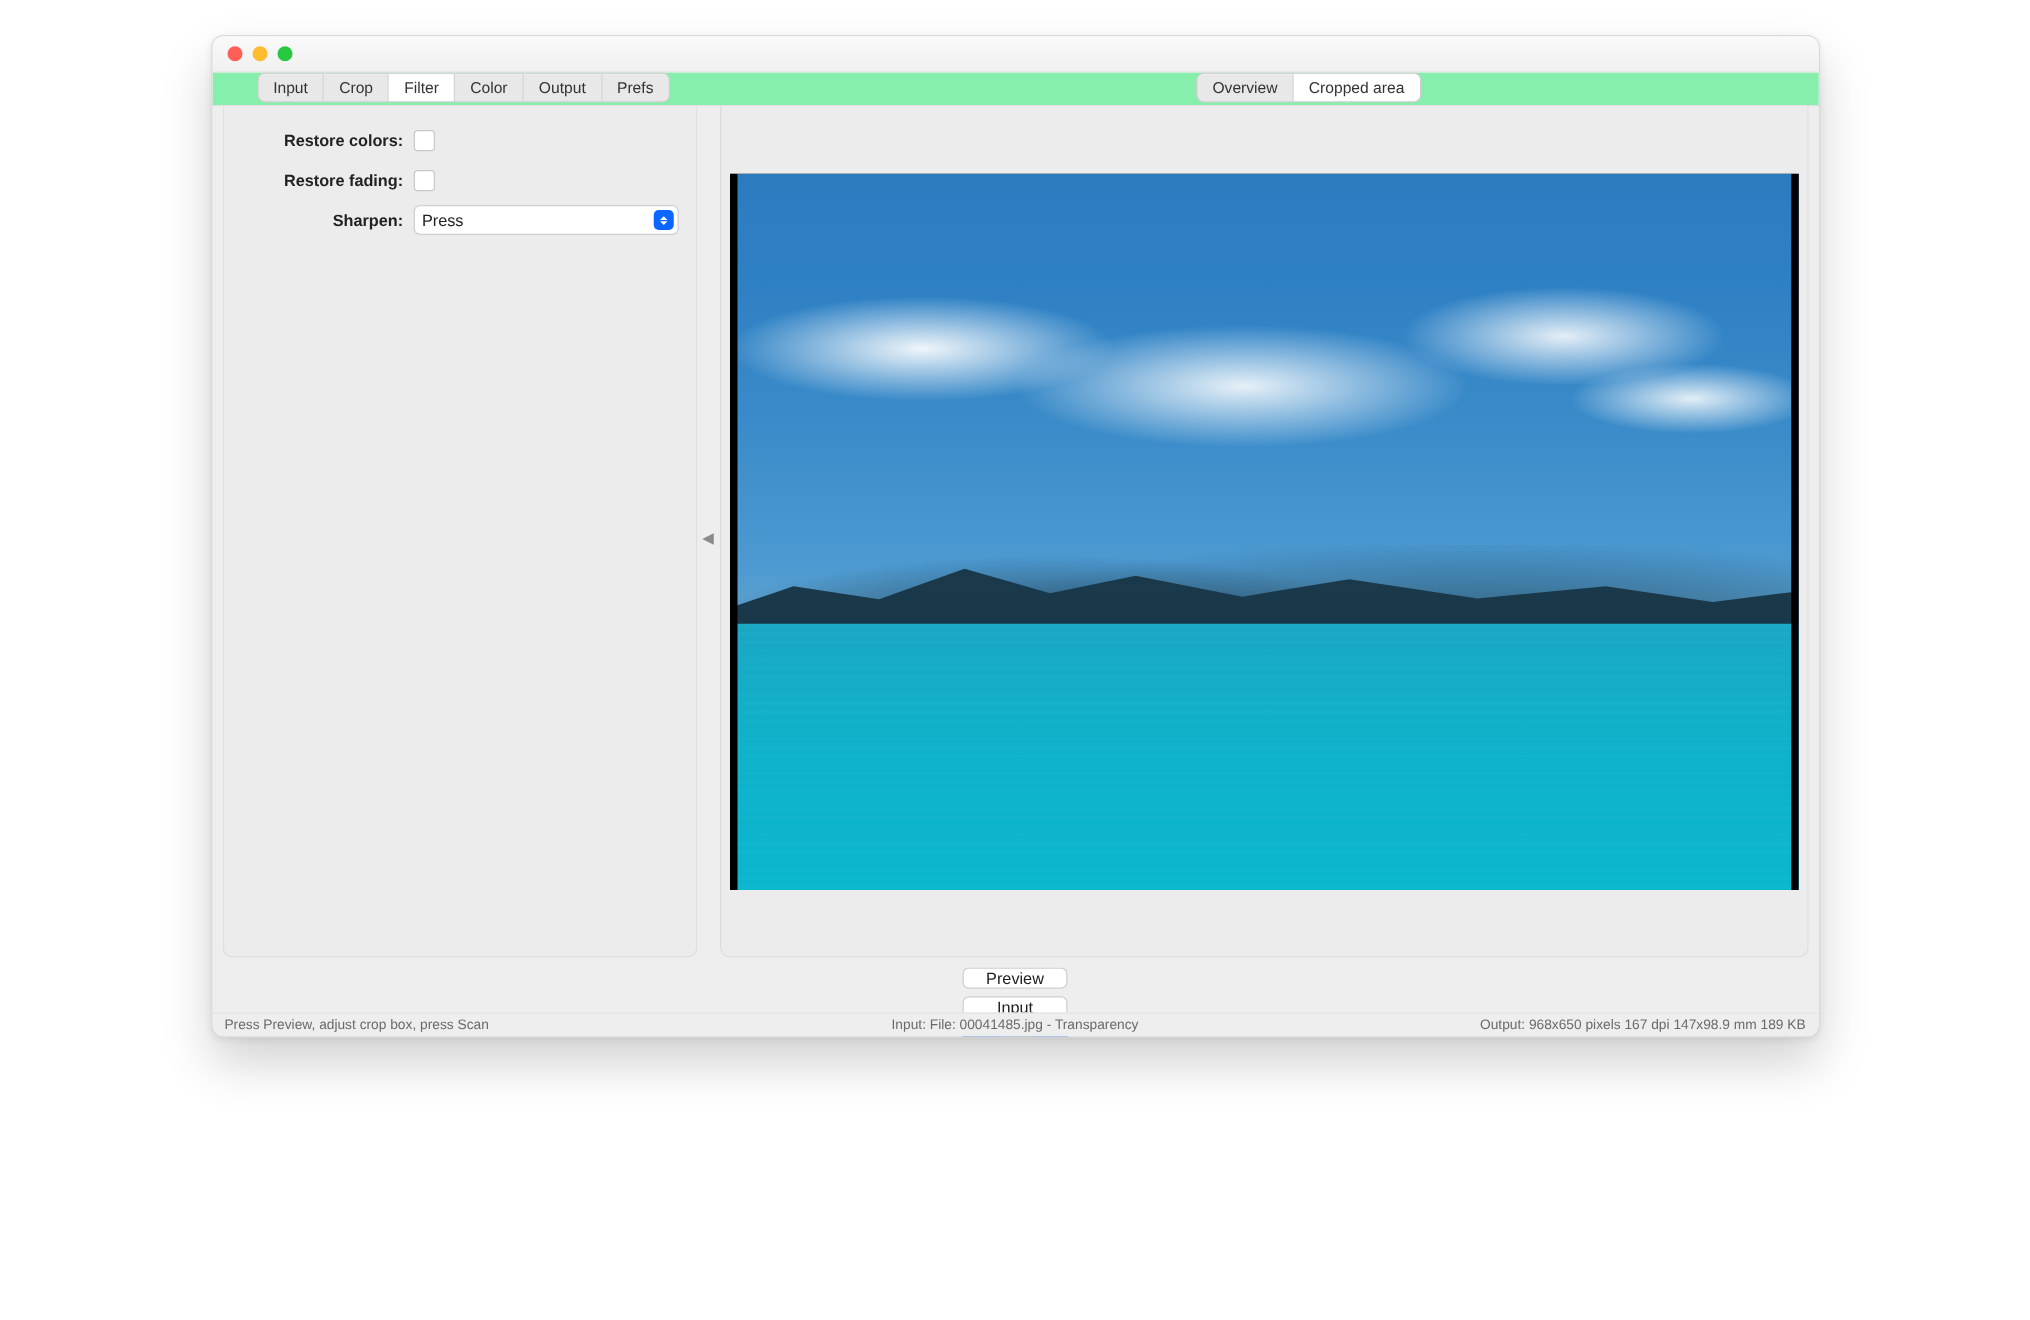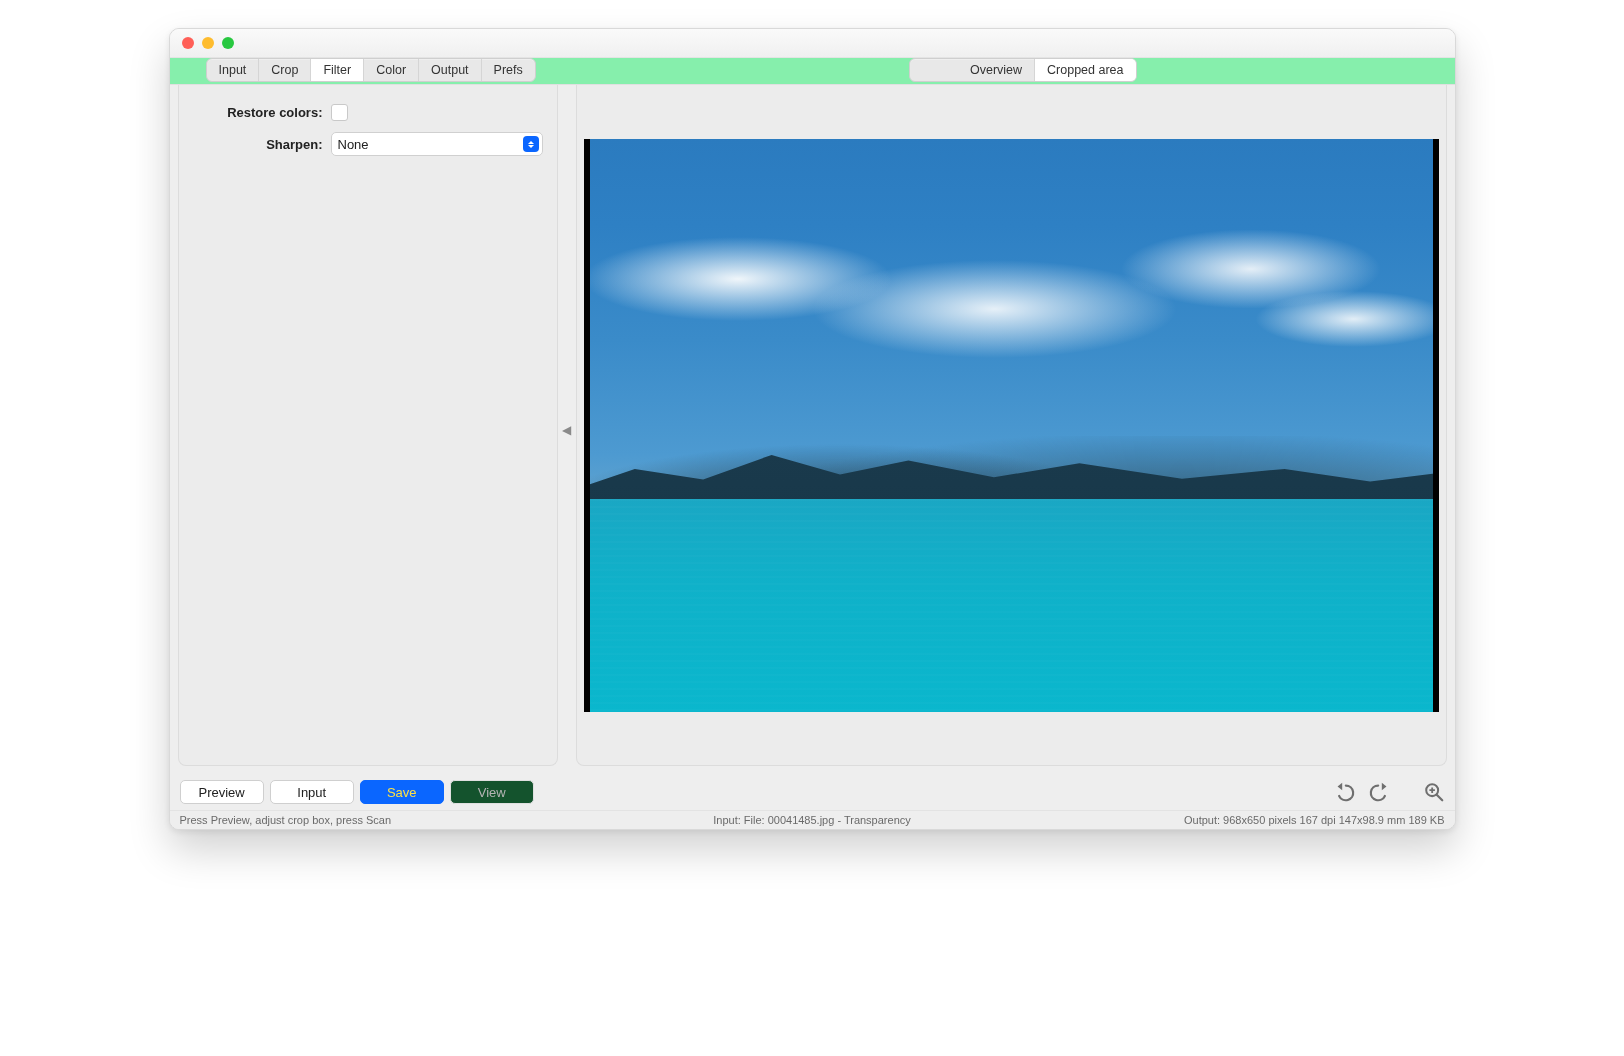--- a/index.html
+++ b/index.html
@@ -10,21 +10,21 @@
   .tl.red{background:#ff5f57;}
   .tl.yellow{background:#febc2e;}
   .tl.green{background:#28c840;}
   .title{position:absolute;left:0;right:0;text-align:center;font-weight:600;font-size:12.5px;color:#3a3a3a;pointer-events:none;}
   .toolbar-row{height:26px;background:#86efac;border-bottom:1px solid #e0e0e0;display:flex;padding:0 8px;}
   .seg{display:flex;border:1px solid #cfcfcf;border-radius:6px;overflow:hidden;background:#e8e8e8;height:22px;box-shadow:inset 0 1px 0 rgba(255,255,255,.3);}
   .seg .seg-btn{padding:0 12px;font-size:12.5px;line-height:22px;cursor:default;border-right:1px solid #d5d5d5;color:#333;background:transparent;}
   .seg .seg-btn:last-child{border-right:none;}
   .seg .seg-btn.active{background:#fff;font-weight:500;}
   .toolbar-left{margin-left:28px;}
-  .toolbar-right{margin-left:auto;margin-right:310px;padding-left:48px;}
+  .toolbar-right{margin-left:auto;margin-right:310px;}
   .main{flex:1;display:flex;background:#eee;position:relative;}
   .left-panel{width:380px;background:#ececec;border:1px solid #dcdcdc;border-top:none;border-radius:0 0 8px 8px;margin-left:8px;margin-bottom:8px;padding:12px 14px;box-sizing:border-box;}
   .form-row{display:flex;align-items:center;height:30px;margin-bottom:2px;}
   .form-label{width:130px;text-align:right;margin-right:8px;font-size:13px;color:#222;font-weight:bold;}
   .chk{width:15px;height:15px;border:1px solid #c9c9c9;border-radius:3px;background:#fff;}
   .select{flex:1;height:22px;border:1px solid #d0d0d0;border-radius:5px;background:#fff;display:flex;align-items:center;padding:0 6px;position:relative;font-size:13px;}
   .select .caret{position:absolute;right:3px;top:3px;width:16px;height:16px;border-radius:4px;background:#0a66ff;display:flex;flex-direction:column;align-items:center;justify-content:center;gap:1px;}
   .caret::before,.caret::after{content:"";width:0;height:0;border-left:3px solid transparent;border-right:3px solid transparent;}
   .caret::before{border-bottom:3px solid #fff;}
   .caret::after{border-top:3px solid #fff;}
@@ -40,21 +40,21 @@
   .mountains{position:absolute;left:0;right:0;top:52%;height:80px;background:
      linear-gradient(180deg,rgba(0,0,0,0) 0,rgba(0,0,0,0) 100%),
      radial-gradient(ellipse 500px 120px at 30% 100%,#1b3b4d,transparent 60%),
      radial-gradient(ellipse 700px 130px at 70% 100%,#2a5772,transparent 65%);
      filter:brightness(.9);}
   .mountains2{position:absolute;left:0;right:0;top:54%;height:70px;background:linear-gradient(#1a3a4c,#18384a);clip-path:polygon(0 55%,6% 30%,14% 45%,22% 10%,30% 38%,38% 18%,48% 42%,58% 22%,70% 44%,82% 30%,92% 48%,100% 36%,100% 100%,0 100%);}
   .water{position:absolute;left:0;right:0;top:63%;bottom:0;background:linear-gradient(#1aa7c4 0%,#0fb1c9 40%,#0ab7cd 100%);}
   .water::after{content:"";position:absolute;inset:0;background:repeating-linear-gradient(180deg,rgba(255,255,255,.06) 0 2px,transparent 2px 7px);opacity:.3;}
   .edge-l,.edge-r{position:absolute;top:0;bottom:0;width:6px;background:#000;}
   .edge-l{left:0;} .edge-r{right:0;}
-  .bottom-bar{height:36px;background:#eee;display:flex;align-items:center;padding:0 10px;gap:6px;}
+  .bottom-bar{height:36px;background:#eee;display:flex;align-items:center;padding:0 10px;gap:6px;flex-direction:column;}
   .btn{height:24px;padding:0 18px;border:1px solid #cfcfcf;border-radius:5px;background:#fff;font-size:13px;display:flex;align-items:center;justify-content:center;min-width:84px;box-sizing:border-box;}
   .btn.primary{background:#0a66ff;color:#fde047;border-color:#0a66ff;font-weight:500;}
   .btn.disabled{color:#b5b5b5;border-color:#e0e0e0;background:#14532d;}
   .bottom-tools{margin-left:auto;display:flex;gap:14px;align-items:center;color:#6f6f6f;}
   .tool-icon{width:22px;height:22px;display:flex;align-items:center;justify-content:center;}
   .status{height:18px;background:#eee;border-top:1px solid #e3e3e3;display:flex;align-items:center;font-size:11px;color:#6a6a6a;padding:0 10px;}
   .status .mid{position:absolute;left:50%;transform:translateX(-50%);}
   .status .right{margin-left:auto;}
   svg{display:block;}
 </style>
@@ -87,23 +87,27 @@
   </div>
 
   <div class="main">
 
     <div class="left-panel">
       <div class="form-row">
         <div class="form-label">Restore colors:</div>
         <div class="chk"></div>
       </div>
       <div class="form-row">
+        <div class="form-label">Restore fading:</div>
+        <div class="chk"></div>
+      </div>
+      <div class="form-row">
         <div class="form-label">Sharpen:</div>
         <div class="select">
-          <span>None</span>
+          <span>Press</span>
           <span class="caret"></span>
         </div>
       </div>
     </div>
 
     <div class="collapse-handle">
       <span>◀</span>
     </div>
 
     <div class="preview-area">

